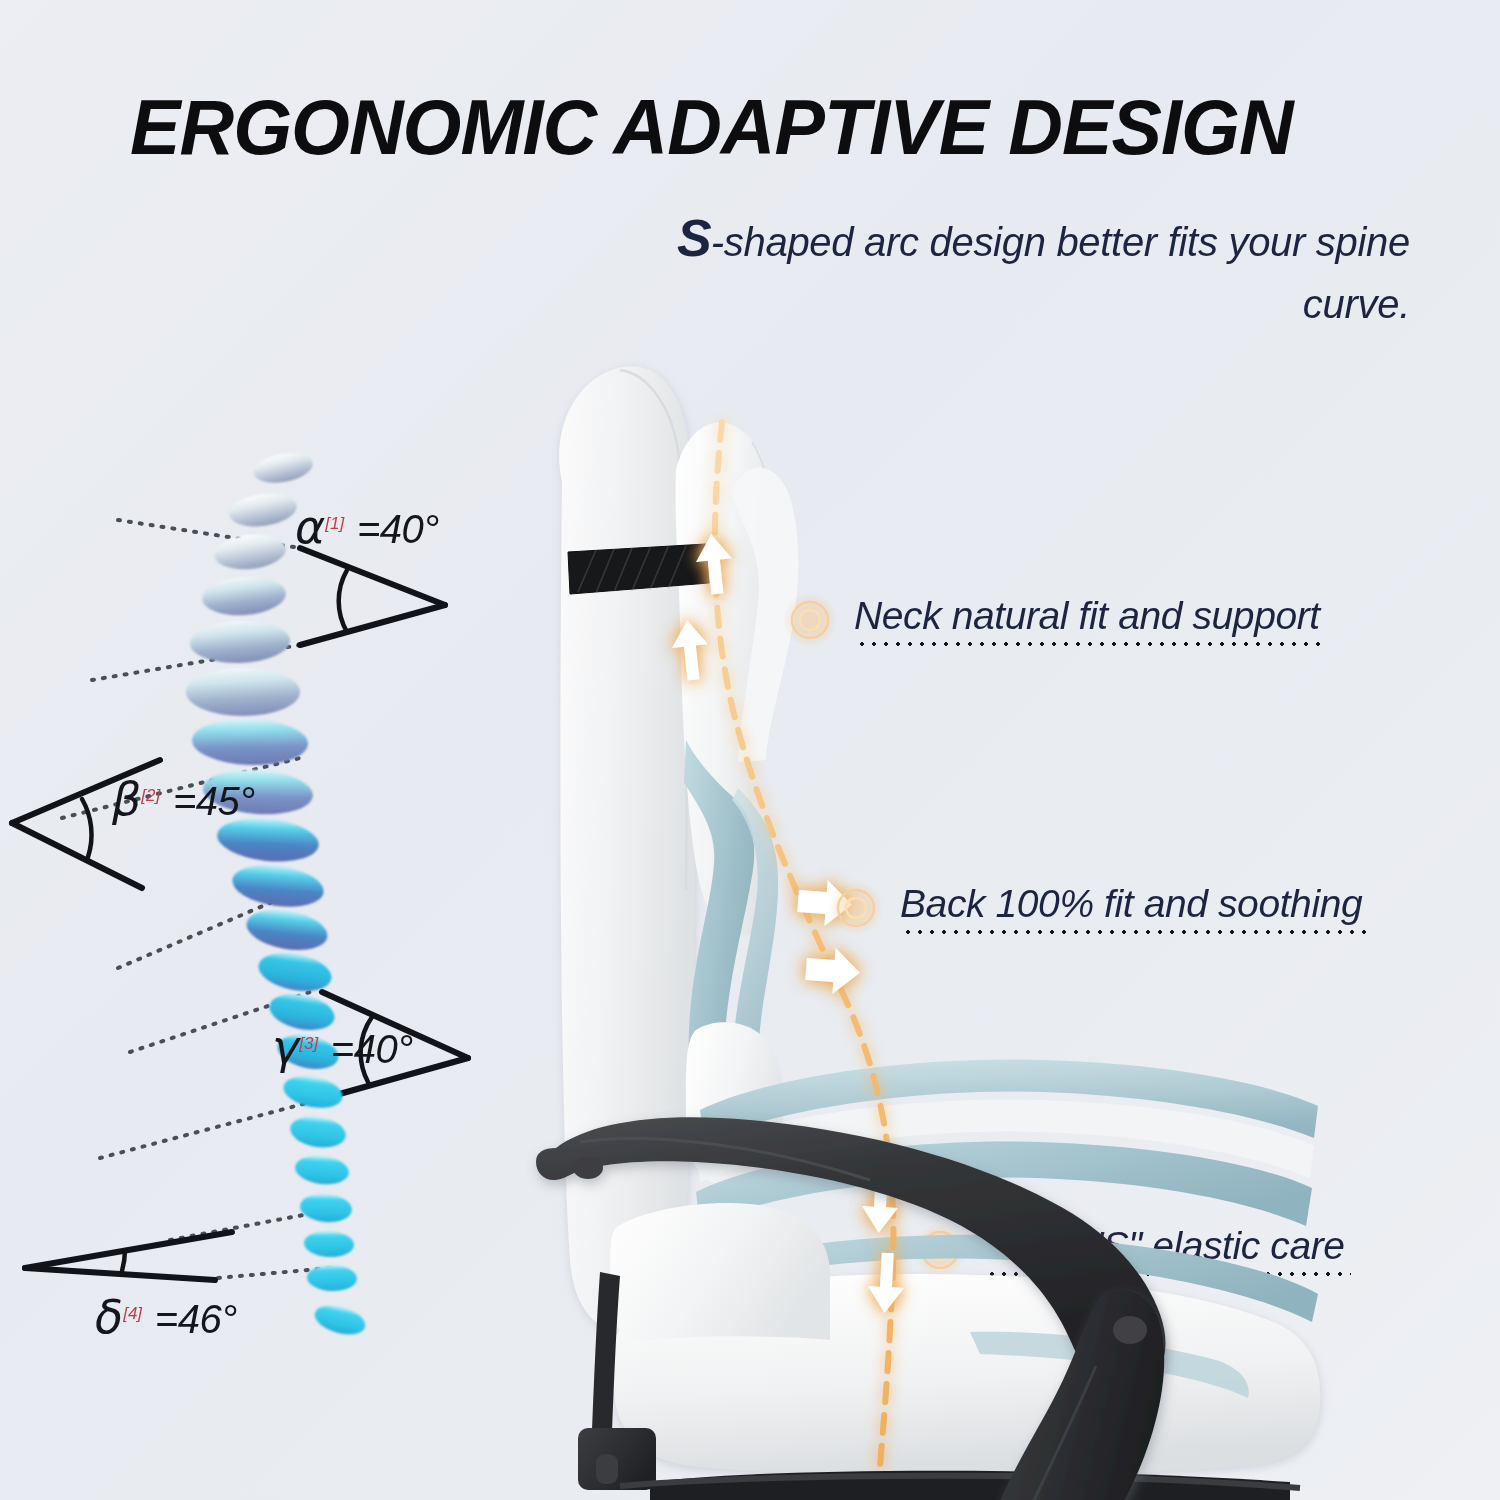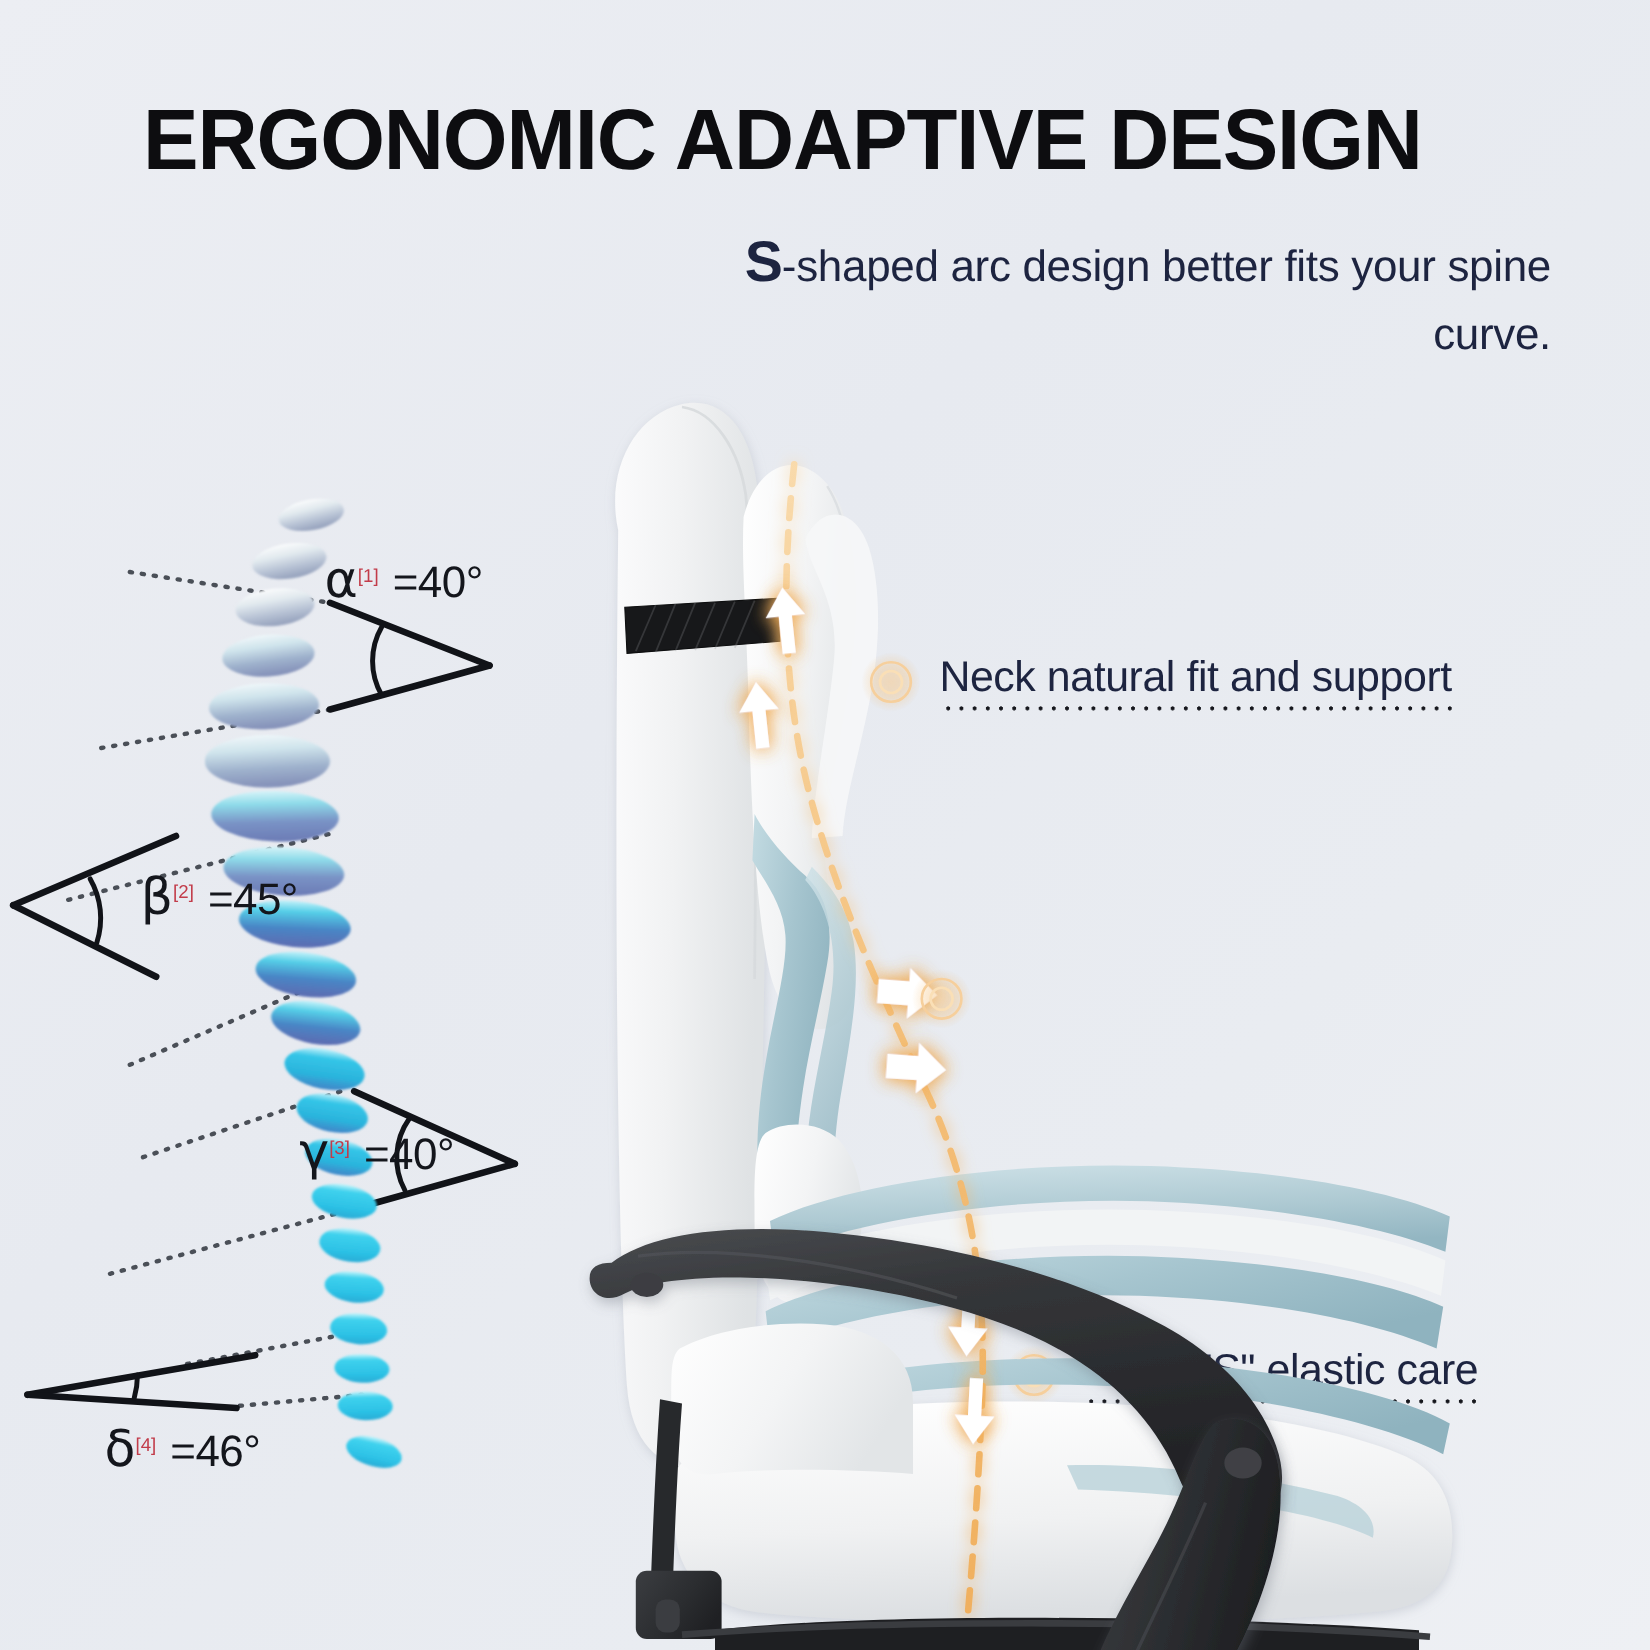--- a/index.html
+++ b/index.html
@@ -7,20 +7,21 @@
     padding: 0;
     background: #e9ecf1;
   }
   #canvas {
     position: relative;
     width: 1500px;
     height: 1500px;
     overflow: hidden;
     background: linear-gradient(135deg, #eceef3 0%, #e7eaf0 40%, #e9ecf1 70%, #eef0f4 100%);
     font-family: "Liberation Sans", sans-serif;
+    font-style: italic;
   }
 
   
   #title {
     position: absolute;
     left: 130px;
     top: 88px;
     width: 1300px;
     font-family: "Liberation Sans Narrow", "Liberation Sans", sans-serif;
     font-weight: bold;
@@ -278,21 +279,21 @@
           </g>
         <g>
             <ellipse cx="340" cy="900" rx="26" ry="13" fill="url(#vg6)" transform="rotate(16 340 900)"></ellipse>
           </g>
       </g>
     </svg>
 
     <div class="angle-label" style="left:295px; top:80px;">
       <span class="glyph">α</span><span class="sup">[1]</span>&nbsp;<span class="val">=40°</span>
     </div>
-    <div class="angle-label" style="left:128px; top:352px;margin-top:16px;">
+    <div class="angle-label" style="left:112px; top:352px;">
       <span class="glyph">β</span><span class="sup">[2]</span>&nbsp;<span class="val">=45°</span>
     </div>
     <div class="angle-label" style="left:272px; top:600px;text-align:center;">
       <span class="glyph">γ</span><span class="sup">[3]</span>&nbsp;<span class="val">=40°</span>
     </div>
     <div class="angle-label" style="left:95px; top:870px;">
       <span class="glyph">δ</span><span class="sup">[4]</span>&nbsp;<span class="val">=46°</span>
     </div>
   </div>
 
@@ -622,15 +623,16 @@
             <stop offset="0%" stop-color="#f6c98e" stop-opacity="0.55"></stop>
             <stop offset="55%" stop-color="#f3b96a" stop-opacity="0.28"></stop>
             <stop offset="100%" stop-color="#f3b96a" stop-opacity="0"></stop>
           </radialGradient>
         </defs>
         <circle cx="28" cy="28" r="27" fill="url(#glowB)"></circle>
         <circle cx="28" cy="28" r="18" fill="none" stroke="#f6cf9c" stroke-width="2.4"></circle>
         <circle cx="28" cy="28" r="10" fill="none" stroke="#fadfb6" stroke-width="2.4"></circle>
       </svg>
     </span>
+    <span class="ctext">Back 100% fit and soothing</span>
   </div>
 
 </div>
 
 </body></html>

